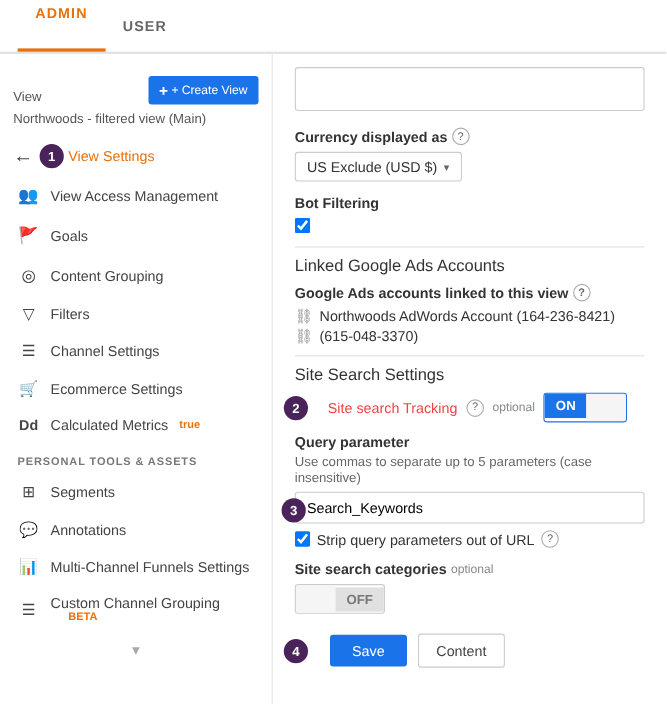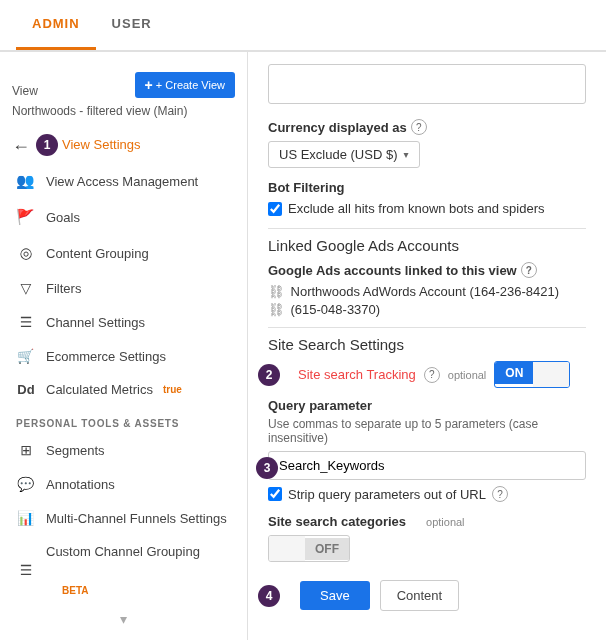--- a/index.html
+++ b/index.html
@@ -11,21 +11,21 @@
     
     .sidebar { width: 248px; border-right: 1px solid #e0e0e0; overflow-y: auto; flex-shrink: 0; background: #fff; }
 
     
     .main { flex: 1; overflow-y: auto; padding: 12px 20px; background: #fff; }
   </style>
 </head>
 <body>
 
 <div style="display:flex; border-bottom:2px solid #e0e0e0; padding: 0 16px; background:#fff;">
-  <div style="padding:16px 16px; font-size:13px; font-weight:700; color:#e8710a; border-bottom:3px solid #e8710a; cursor:pointer; letter-spacing:1px;">ADMIN</div>
+  <div style="padding:4px 16px; font-size:13px; font-weight:700; color:#e8710a; border-bottom:3px solid #e8710a; cursor:pointer; letter-spacing:1px;">ADMIN</div>
   <div style="padding:16px 16px; font-size:13px; font-weight:700; color:#666; cursor:pointer; letter-spacing:1px;">USER</div>
 </div>
 
 <div class="layout">
 
   <div class="sidebar">
 
     <div style="display:flex; align-items:flex-end; justify-content:space-between; padding:20px 12px 4px 12px;">
       <span style="font-size:12px;color:#555;">View</span>
       <button style="background:#1a73e8;color:#fff;border:none;border-radius:3px;padding:5px 10px;font-size:12px;cursor:pointer;display:flex;align-items:center;gap:3px;">
@@ -80,21 +80,21 @@
     <div style="display:flex;align-items:center;padding:9px 12px 9px 16px;cursor:pointer;color:#444;font-size:13px;gap:10px;">
       <span style="width:20px;text-align:center;font-size:14px;">💬</span>
       <span>Annotations</span>
     </div>
     <div style="display:flex;align-items:center;padding:9px 12px 9px 16px;cursor:pointer;color:#444;font-size:13px;gap:10px;">
       <span style="width:20px;text-align:center;font-size:14px;">📊</span>
       <span>Multi-Channel Funnels Settings</span>
     </div>
     <div style="display:flex;align-items:center;padding:9px 12px 9px 16px;cursor:pointer;color:#444;font-size:13px;gap:10px;">
       <span style="width:20px;text-align:center;font-size:14px;">☰</span>
-      <div style="display:flex;flex-direction:column;gap:26px;">
+      <div style="display:flex;flex-direction:column;">
         <span>Custom Channel Grouping</span>
         <span style="font-size:10px;color:#e8710a;font-weight:700;padding-left:16px;">BETA</span>
       </div>
     </div>
 
     <div style="text-align:center;padding:6px;color:#aaa;font-size:14px;">▾</div>
   </div>
 
   <div class="main">
     
@@ -107,21 +107,20 @@
     </div>
     <div style="border:1px solid #ccc;border-radius:3px;padding:5px 10px;font-size:13px;color:#333;background:#fff;cursor:pointer;display:inline-flex;align-items:center;gap:6px;margin-bottom:12px;">
       <span>US Exclude (USD $)</span>
       <span style="font-size:10px;color:#666;">▾</span>
     </div>
 
     
     <div style="font-size:13px;font-weight:600;margin-bottom:6px;">Bot Filtering</div>
     <div style="display:flex;align-items:center;gap:6px;margin-bottom:12px;">
       <input type="checkbox" checked="" style="width: 14px; height: 14px;">
-      <span style="font-size:13px;">Exclude all hits from known bots and spiders</span>
     </div>
 
     
     <div style="font-size:15px;font-weight:500;color:#333;margin:10px 0 8px 0;padding-top:8px;border-top:1px solid #e0e0e0;">Linked Google Ads Accounts</div>
     <div style="font-size:13px;font-weight:600;margin-bottom:6px;display:flex;align-items:center;gap:4px;">
       <span>Google Ads accounts linked to this view</span>
       <span style="width:16px;height:16px;border-radius:50%;border:1px solid #aaa;display:inline-flex;align-items:center;justify-content:center;font-size:10px;color:#666;cursor:pointer;">?</span>
     </div>
     <div style="display:flex;align-items:center;gap:6px;font-size:13px;color:#333;margin-bottom:3px;">
       <span style="color:#888;font-size:13px;">⛓</span>
@@ -158,21 +157,21 @@
     </div>
 
     
     <div style="display:flex;align-items:center;gap:6px;margin-bottom:12px;">
       <input type="checkbox" checked="" style="width: 14px; height: 14px;">
       <span style="font-size:13px;">Strip query parameters out of URL</span>
       <span style="width:16px;height:16px;border-radius:50%;border:1px solid #aaa;display:inline-flex;align-items:center;justify-content:center;font-size:10px;color:#666;cursor:pointer;">?</span>
     </div>
 
     
-    <div style="font-size:13px;color:#333;margin-bottom:6px;display:flex;align-items:center;gap:20px;">
+    <div style="font-size:13px;color:#333;margin-bottom:6px;display:flex;align-items:center;gap:4px;">
       <strong>Site search categories</strong>
       <span style="font-size:11px;color:#888;">optional</span>
     </div>
 
     
     <div style="display:inline-flex;align-items:center;border-radius:3px;overflow:hidden;border:1px solid #ccc;margin-bottom:14px;cursor:pointer;">
       <span style="background:#f5f5f5;color:#999;padding:4px 12px;font-size:12px;">　</span>
       <span style="background:#e0e0e0;color:#777;padding:4px 10px;font-size:12px;font-weight:700;">OFF</span>
     </div>
 

